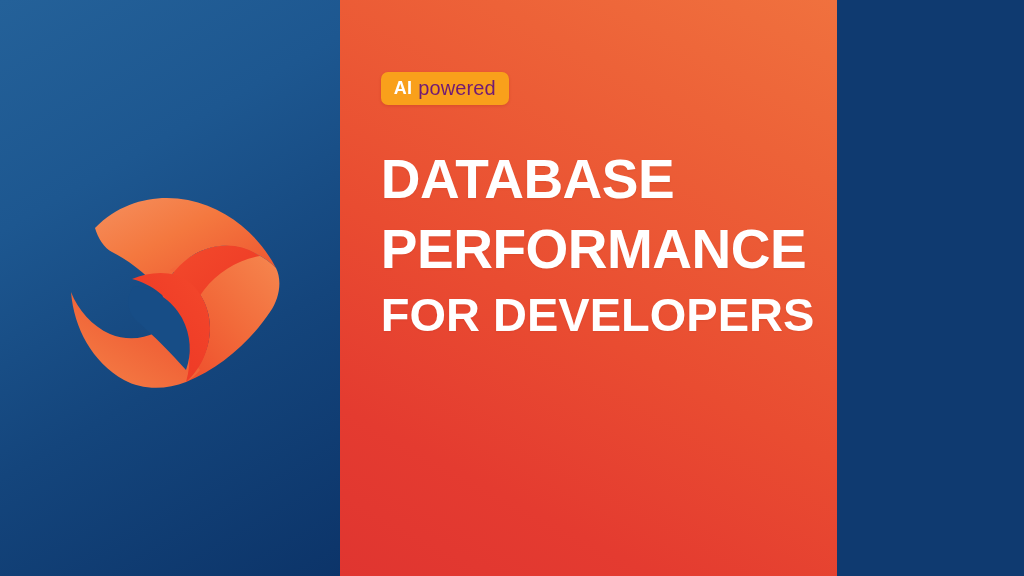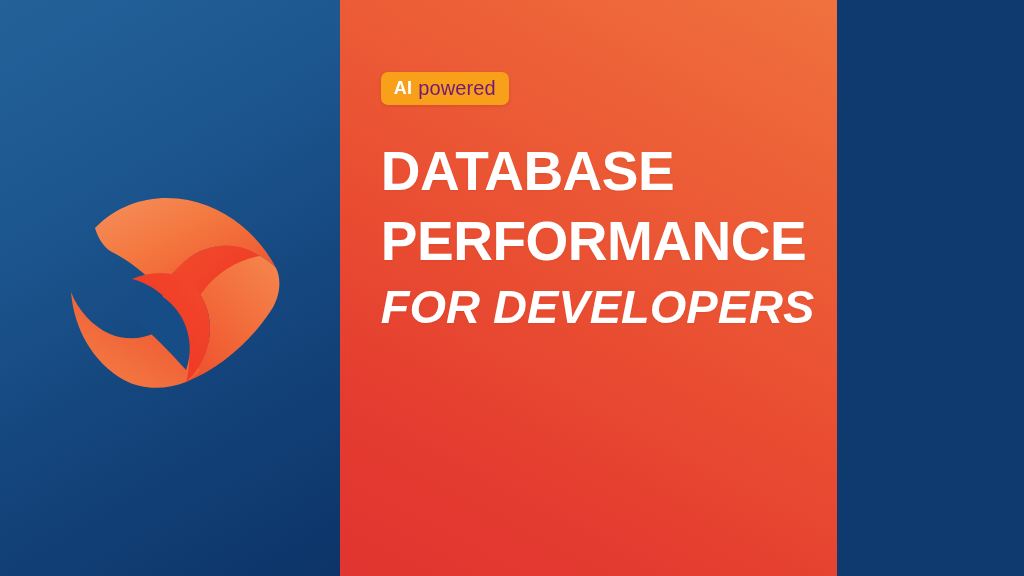--- a/index.html
+++ b/index.html
@@ -70,39 +70,38 @@
   }
   .badge-powered {
     color:#701a75;
     font-size:20px;
     font-weight:normal;
     letter-spacing:.1px;
   }
 
   
   .headline {
-    margin-top:31px;
+    margin-top:39px;
   }
   .headline-line {
     display:block;
     color:#ffffff;
     font-size:55px;
     font-weight:bold;
     line-height:70px;
     letter-spacing:-0.5px;
     white-space:nowrap;
     text-shadow:0 1px 2px rgba(130,25,10,.10);
   }
   .subhead {
     display:block;
     margin-top:2px;
     color:#ffffff;
     font-size:47px;
     font-weight:bold;
-    font-style:italic;
     line-height:58px;
     letter-spacing:0px;
     white-space:nowrap;
     text-shadow:0 1px 2px rgba(130,25,10,.10);
   }
 </style>
 </head>
 <body>
 
 <div class="poster">

